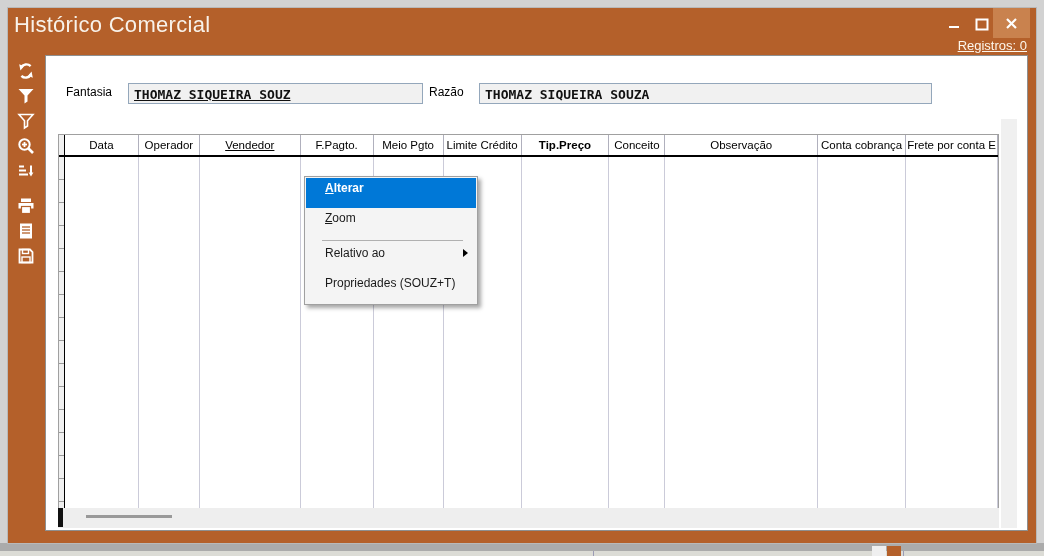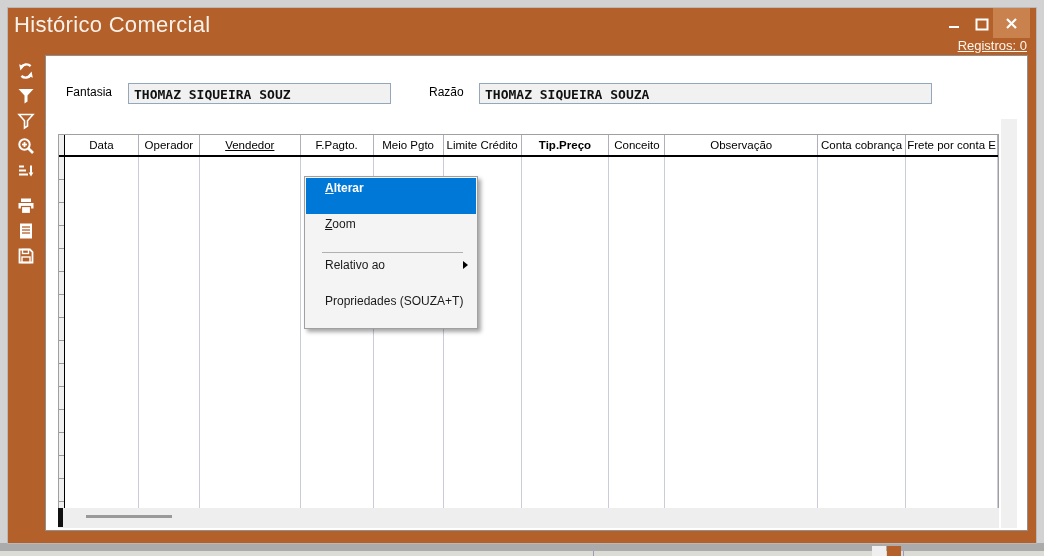--- a/index.html
+++ b/index.html
@@ -59,21 +59,21 @@
 
   #hscroll { left:12px; top:452px; width:941px; height:20px; background:#eeeeee; }
   #hscroll-mark  { left:0; top:0; width:5px; height:19px; background:#111; }
   #hscroll-thumb { left:28px; top:7px; width:86px; height:3px; background:#999; }
   #vscroll { left:955px; top:63px; width:16px; height:409px; background:#f0f0f0; }
 
   
   #context-menu { left:258px; top:120px; width:174px; background:#f4f4f4;
                   border:1px solid #a0a0a0; padding:1px;
                   box-shadow:3px 3px 4px rgba(0,0,0,.35); font-size:12px; color:#1a1a1a; }
-  .mitem { position:relative; height:36px; line-height:20px; padding-left:19px;
+  .mitem { position:relative; height:30px; line-height:20px; padding-left:19px;
            white-space:nowrap; cursor:pointer; }
   .mitem.hl { background:#0078d7; color:#fff; font-weight:bold; }
   .mitem .accel { text-decoration:underline; }
   .msep { height:1px; background:#b0b0b0; margin:2px 13px 2px 16px; }
   .subarrow { position:absolute; right:8px; top:6px; width:0; height:0;
               border-left:5px solid #000; border-top:4px solid transparent;
               border-bottom:4px solid transparent; }
 </style>
 </head>
 <body>
@@ -174,21 +174,21 @@
             <path d="M3.5 3.5h10.5l2.5 2.5v10.5H3.5z" fill="none" stroke="#fff" stroke-width="1.8"></path>
             <rect x="6.5" y="3.5" width="6" height="4" fill="none" stroke="#fff" stroke-width="1.4"></rect>
             <rect x="6" y="11" width="8" height="5.5" fill="none" stroke="#fff" stroke-width="1.4"></rect>
           </svg>
         </button>
       </div>
 
     <div id="content" class="abs">
 
       <span class="fld-label" style="left:20px; top:29px">Fantasia</span>
-      <input class="fld" style="left: 82px; top: 27px; width: 263px;" readonly="" value="THOMAZ SIQUEIRA SOUZ">
+      <input class="fld" style="left: 82px; top: 27px; width: 295px; text-decoration: underline;" readonly="" value="THOMAZ SIQUEIRA SOUZ">
 
       <span class="fld-label" style="left:383px; top:29px">Razão</span>
       <input class="fld" style="left: 433px; top: 27px; width: 453px;" readonly="" value="THOMAZ SIQUEIRA SOUZA">
 
       <div id="grid" class="abs">
         <div id="grid-header">
             <div class="hcell rowhead" style="width: 6px;"></div>
             <div class="hcell" style="width: 74px;">Data</div>
             <div class="hcell" style="width: 61px;">Operador</div>
             <div class="hcell" style="width: 101px; text-decoration: underline;">Vendedor</div>
@@ -221,17 +221,17 @@
         <div id="hscroll-mark" class="abs"></div>
         <div id="hscroll-thumb" class="abs"></div>
       </div>
       <div id="vscroll" class="abs"></div>
 
       <div id="context-menu" class="abs">
           <div class="mitem hl"><span class="accel">A</span><span>lterar</span></div>
           <div class="mitem"><span class="accel">Z</span><span>oom</span></div>
           <div class="msep"></div>
           <div class="mitem"><span class="accel"></span><span>Relativo ao</span><span class="subarrow"></span></div>
-          <div class="mitem"><span class="accel"></span><span>Propriedades (SOUZA+T)</span></div>
+          <div class="mitem"><span class="accel"></span><span>Propriedades (SOUZ+T)</span></div>
         </div>
     </div>
   </div>
 </div>
 
 </body></html>

